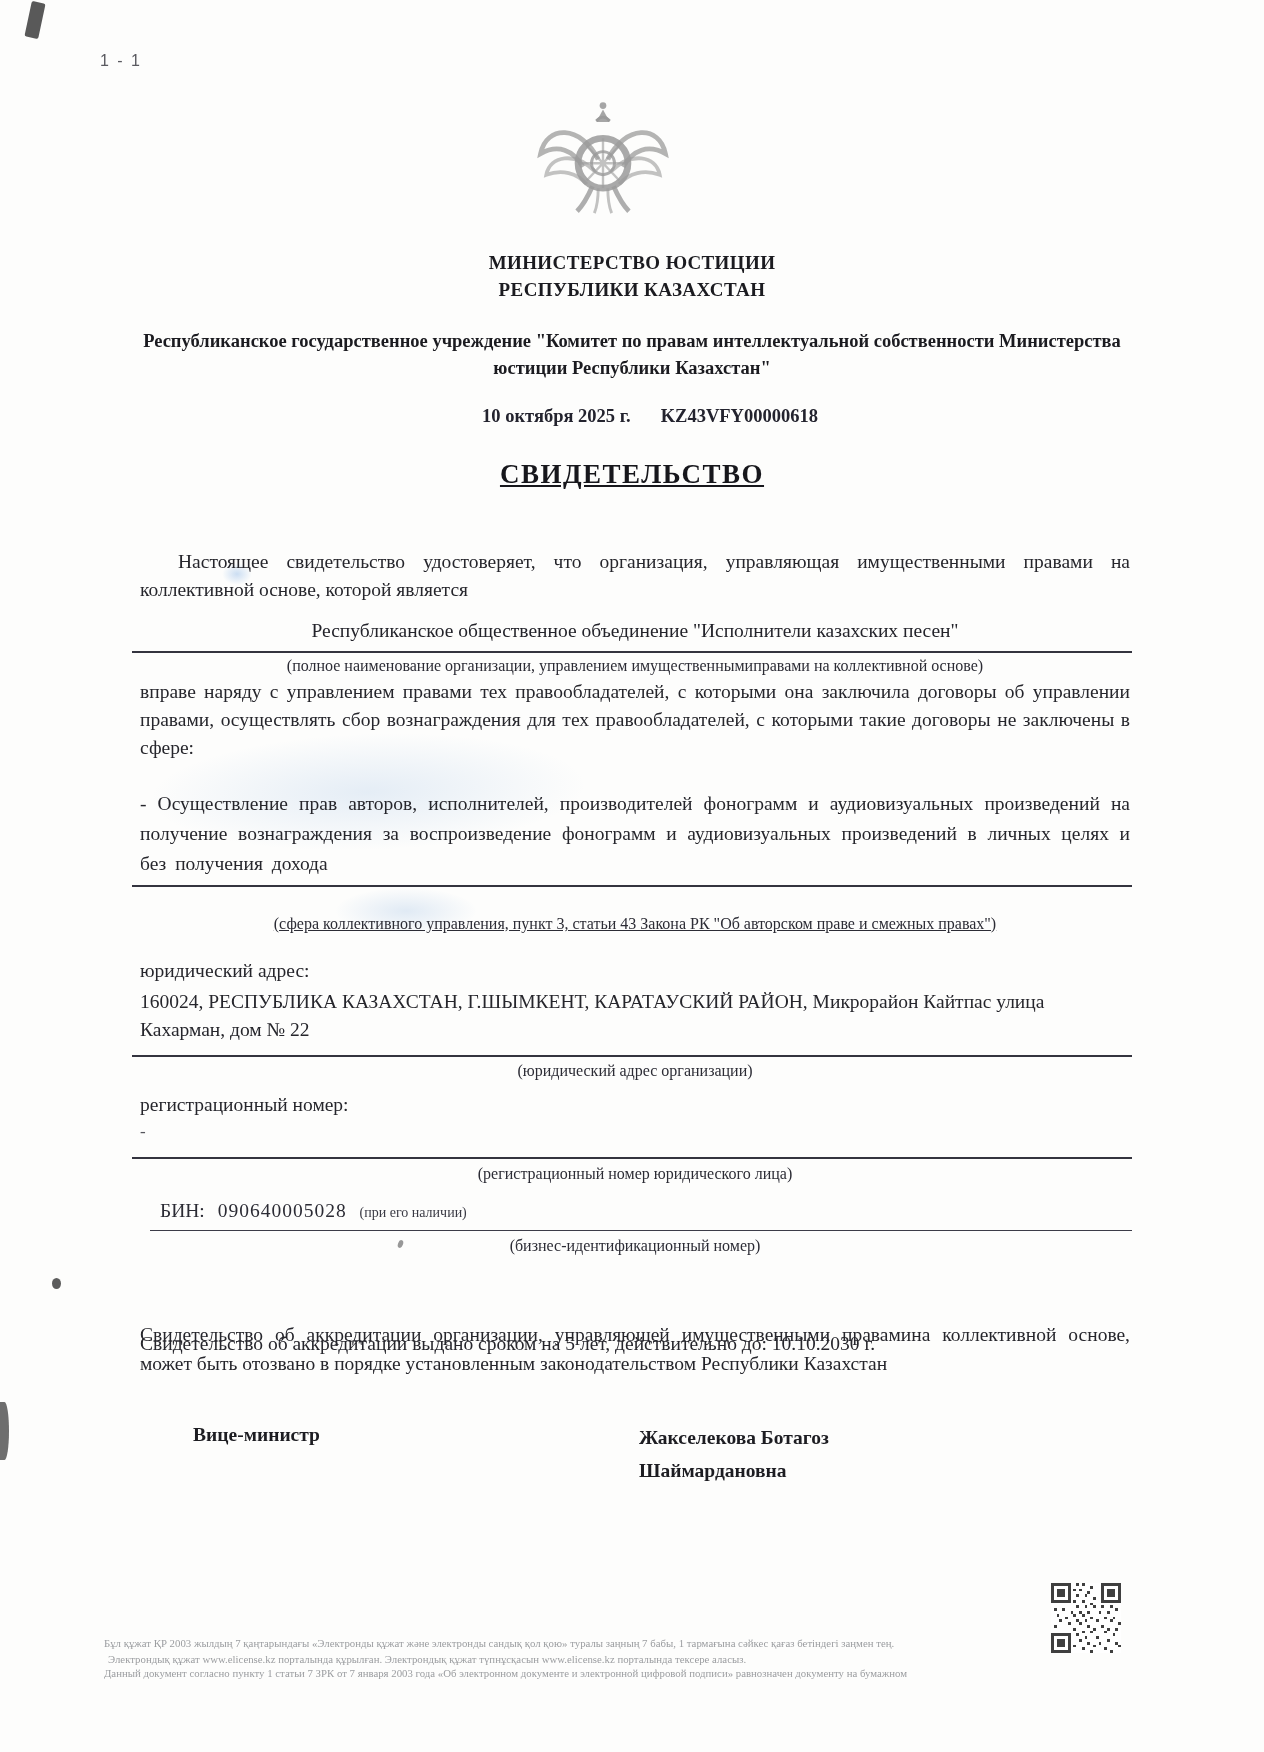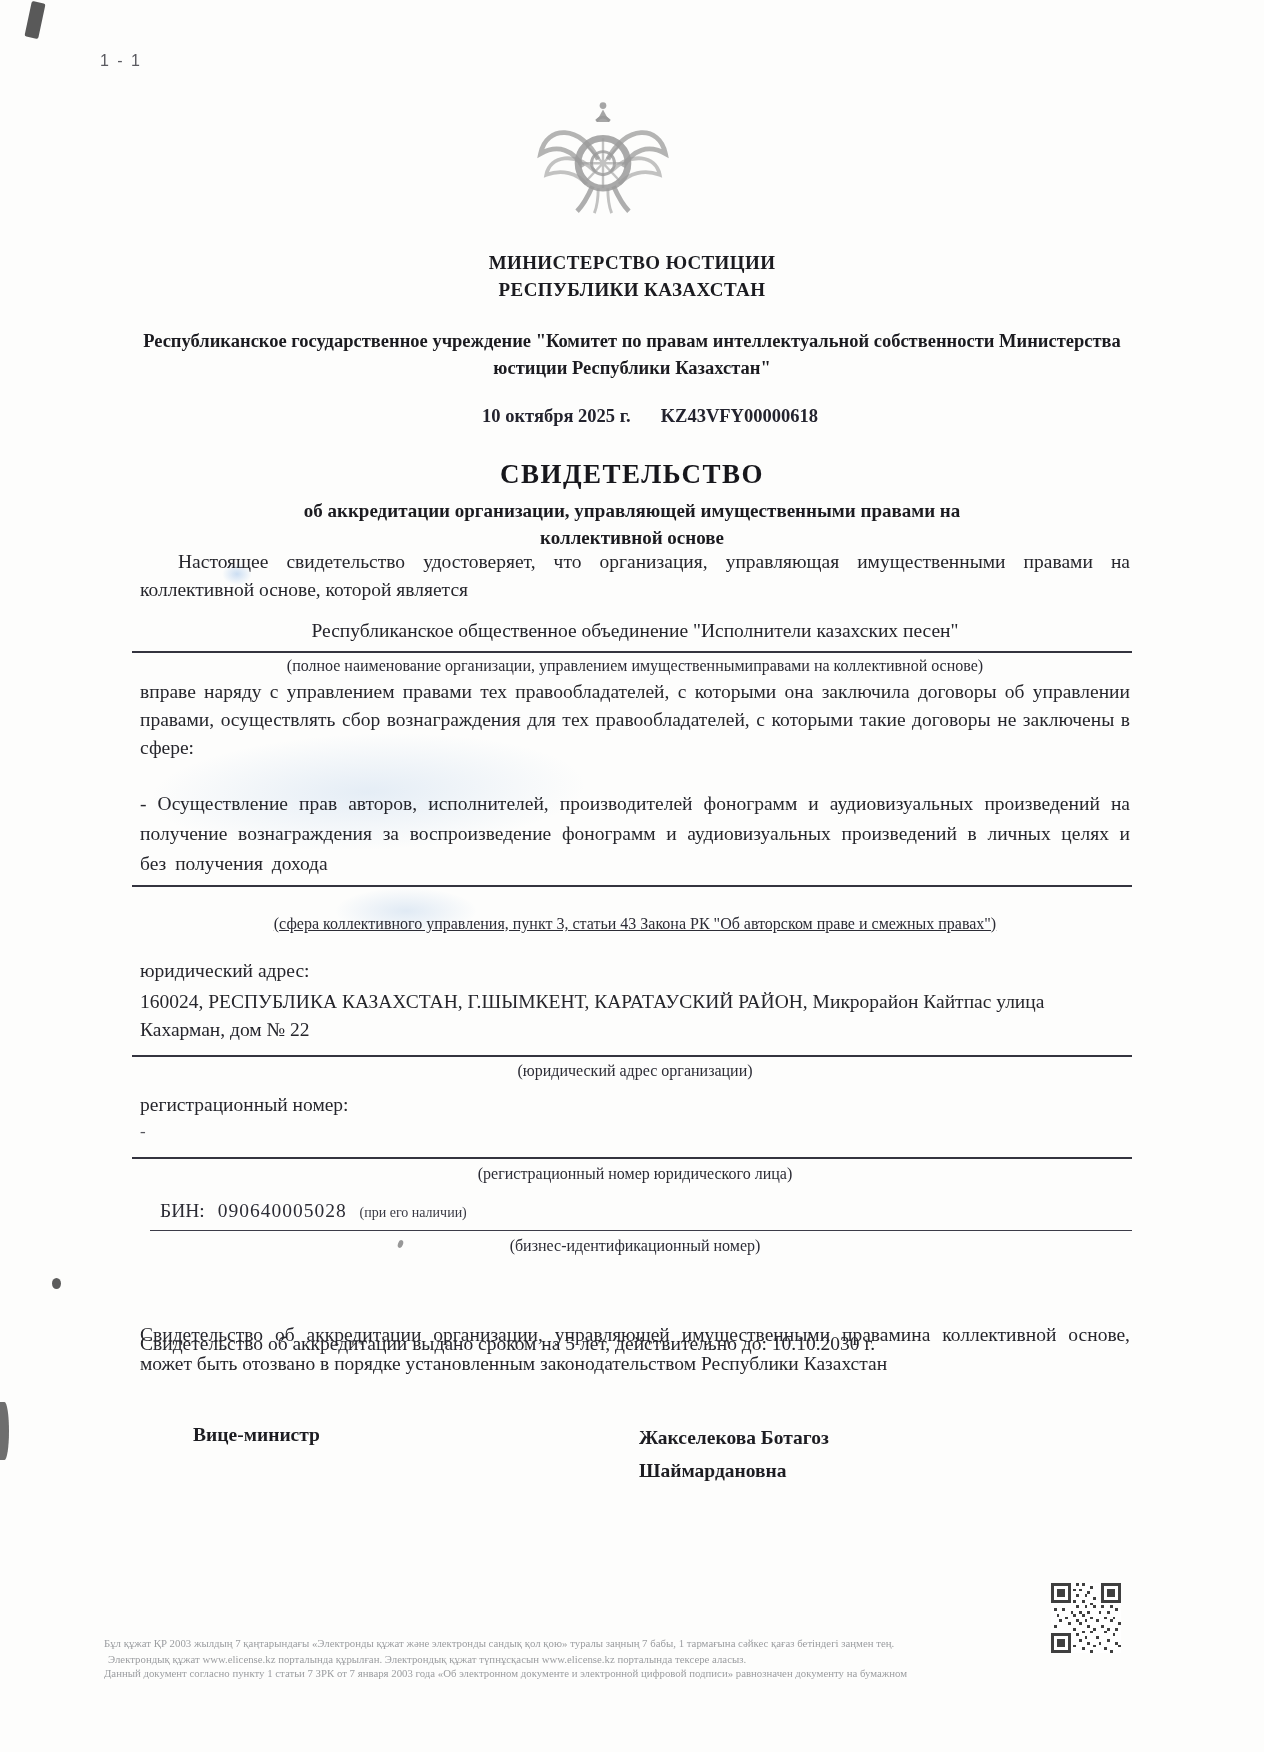--- a/index.html
+++ b/index.html
@@ -10,21 +10,21 @@
     background:#fdfdfc;
     overflow:hidden;
     font-family:"Liberation Serif","DejaVu Serif",serif;
     color:#24242a;
   }
   .abs{position:absolute;}
   .pageno{font-family:"Liberation Sans",sans-serif;font-size:16px;color:#5a5a60;letter-spacing:2px;text-align:center;}
   .ministry{width:100%;text-align:center;font-weight:bold;font-size:19px;line-height:27px;color:#1b1b20;letter-spacing:.4px;}
   .institution{left:132px;width:1000px;text-align:center;font-weight:bold;font-size:18.5px;line-height:27px;color:#1b1b20;}
   .daterow{width:100%;display:flex;justify-content:center;gap:30px;font-weight:bold;font-size:18.5px;color:#23232e;transform:translateX(18px);}
-  .doc-title{width:100%;text-align:center;font-weight:bold;font-size:27px;letter-spacing:1.5px;color:#17171c;}
+  .doc-title{width:100%;text-align:center;font-weight:bold;font-size:27px;letter-spacing:1.5px;color:#17171c;text-decoration:underline;}
   .doc-subtitle{left:302px;width:660px;text-align:center;font-weight:bold;font-size:19px;line-height:27px;color:#1b1b20;}
   .body-par{left:140px;width:990px;font-size:19.5px;line-height:28px;text-align:justify;color:#26262c;}
   .indent{text-indent:38px;}
   .orgname{left:140px;width:990px;text-align:center;font-size:19.5px;color:#23232a;}
   .hline{left:132px;width:1000px;border-top:2px solid #34343f;height:0;}
   .caption{left:140px;width:990px;text-align:center;font-size:16px;color:#2c2c35;}
   .label{left:140px;font-size:19.5px;color:#26262c;}
   .bullet-par{line-height:30px;word-spacing:4px;}
   .binrow{left:140px;font-size:19.5px;color:#2b2b34;white-space:nowrap;}
   .binrow .note{font-size:14px;color:#3a3a44;}
@@ -80,21 +80,20 @@
   </div>
 
   <div class="abs institution" style="top:328px;">Республиканское государственное учреждение "Комитет по правам интеллектуальной собственности Министерства юстиции Республики Казахстан"</div>
 
   <div class="abs daterow" style="top:406px;">
     <span>10 октября 2025 г.</span>
     <span>KZ43VFY00000618</span>
   </div>
 
   <div class="abs doc-title" style="top:459px;">СВИДЕТЕЛЬСТВО</div>
-  <div class="abs doc-subtitle" style="top:497px;">об аккредитации организации, управляющей имущественными правами на коллективной основе</div>
 
   <p class="abs body-par indent" style="top:548px;margin:0;">Настоящее свидетельство удостоверяет, что организация, управляющая имущественными правами на коллективной основе, которой является</p>
 
   <div class="abs orgname" style="top:620px;">Республиканское общественное объединение "Исполнители казахских песен"</div>
   <div class="abs hline" style="top:651px;"></div>
   <div class="abs caption" style="top:657px;">(полное наименование организации, управлением имущественнымиправами на коллективной основе)</div>
 
   <p class="abs body-par" style="top:664px;margin:0;padding-top:14px;">вправе наряду с управлением правами тех правообладателей, с которыми она заключила договоры об управлении правами, осуществлять сбор вознаграждения для тех правообладателей, с которыми такие договоры не заключены в сфере:</p>
 
   <p class="abs body-par bullet-par" style="top:789px;margin:0;">-   Осуществление прав авторов, исполнителей, производителей фонограмм и аудиовизуальных произведений на получение вознаграждения за воспроизведение фонограмм и аудиовизуальных произведений в личных целях и без получения дохода</p>

